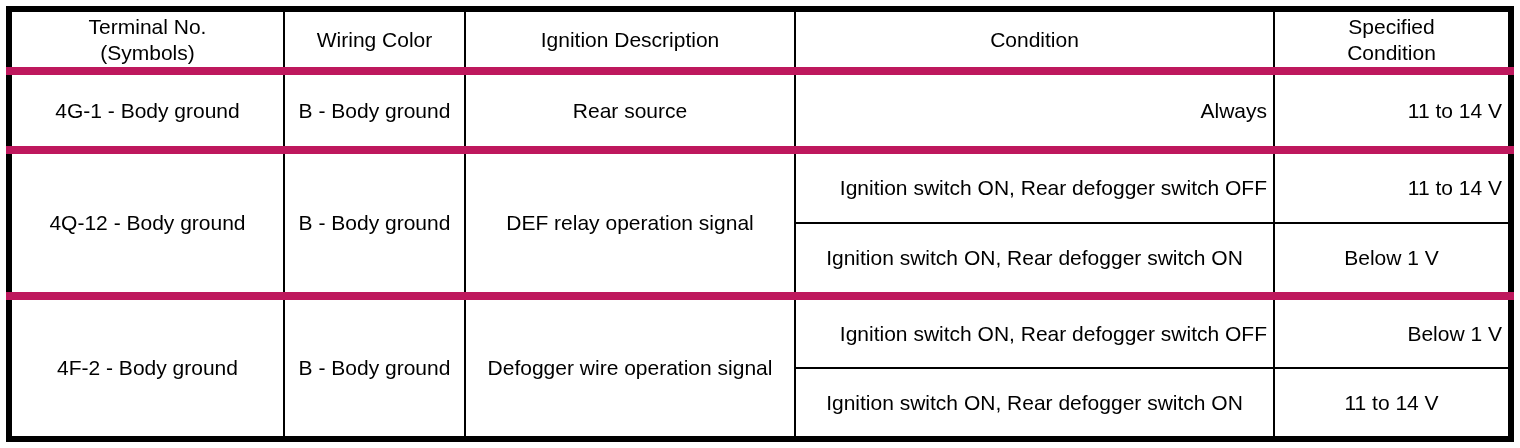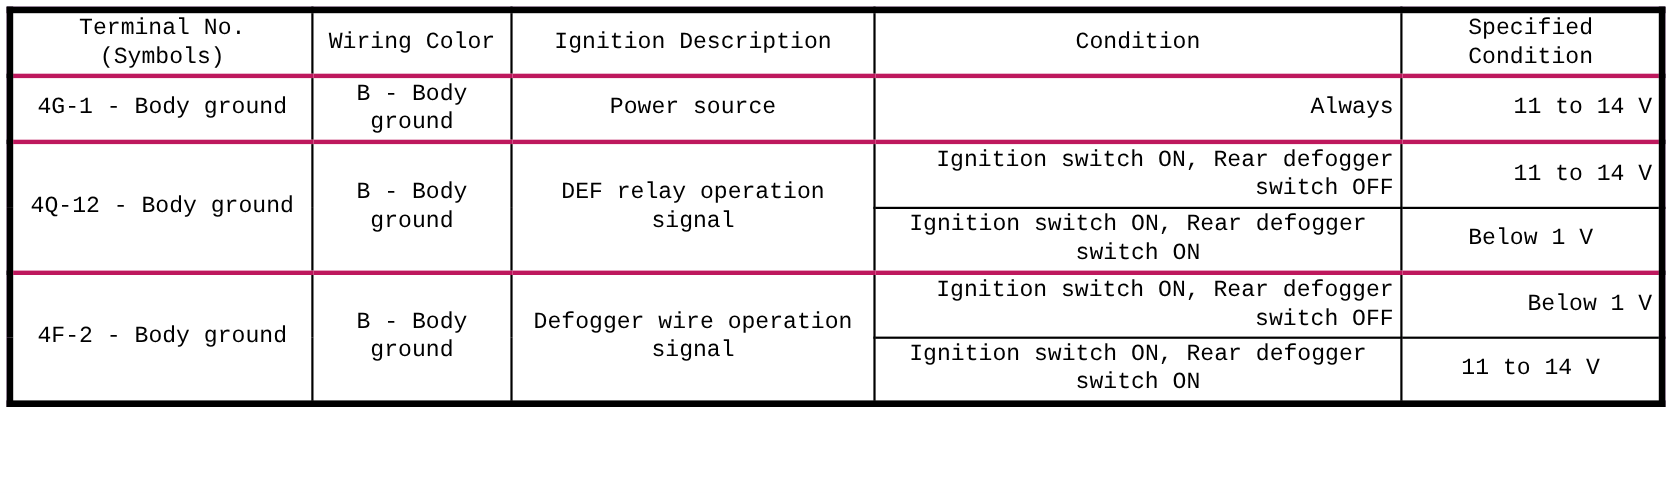--- a/index.html
+++ b/index.html
@@ -20,25 +20,24 @@
     width: 1520px;
     height: 448px;
     background: #ffffff;
   }
 
   table.spec-table {
     position: absolute;
     left: 6px;
     top: 6px;
     width: 1508px;
-    height: 364px;
+    height: 436px;
     border-collapse: collapse;
     table-layout: fixed;
-    background: #f0abfc;
-    font-family: Liberation Mono, monospace;
+    background: #0ea5e9;
   }
 
   table.spec-table td,
   table.spec-table th {
     border: 2px solid #000000;
     text-align: center;
     vertical-align: middle;
     padding: 2px 6px;
     font-size: 21px;
     line-height: 1.22;
@@ -53,21 +52,21 @@
   }
 
   thead th {
     font-weight: bold;
     font-size: 21.5px;
     border-bottom: 5px solid #000000;
   }
 
   
   tbody tr.group-start > td {
-    border-top: 4px solid #be185d;
+    border-top: 8px solid #be185d;
   }
 
   
   tbody td.sub-cell {
     border-top: 2px solid #14b8a6;
     border-bottom: 2px solid #000000;
   }
 
   tbody td.group-start-sub {
     border-top: 5px solid #000000;
@@ -113,21 +112,21 @@
           <span>Specified</span><br>
           <span>Condition</span>
         </th>
       </tr>
     </thead>
     <tbody>
 
       <tr class="group-start">
         <td rowspan="1">4G-1 - Body ground</td>
         <td rowspan="1">B - Body ground</td>
-        <td rowspan="1">Power source</td>
+        <td rowspan="1">Rear source</td>
         <td class="cond-cell group-start-sub">Always</td>
         <td class="group-start-sub">11 to 14 V</td>
       </tr>
 
       <tr class="group-start">
         <td rowspan="2">4Q-12 - Body ground</td>
         <td rowspan="2">B - Body ground</td>
         <td rowspan="2">DEF relay operation signal</td>
         <td class="cond-cell group-start-sub">Ignition switch ON, Rear defogger switch OFF</td>
         <td class="group-start-sub">11 to 14 V</td>

